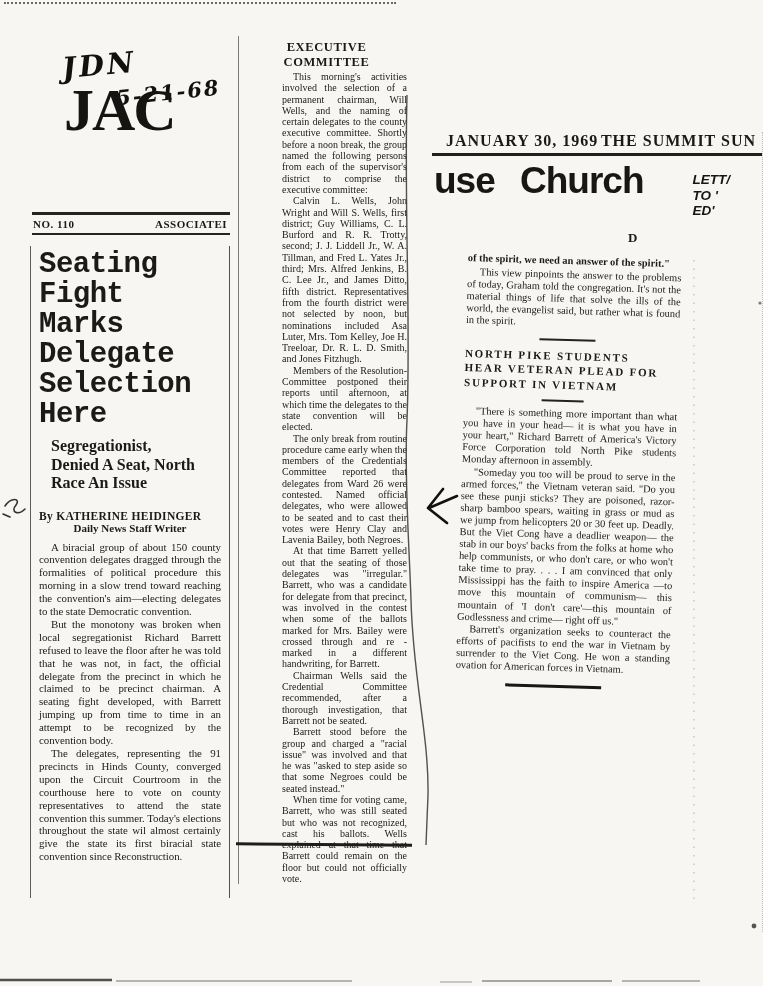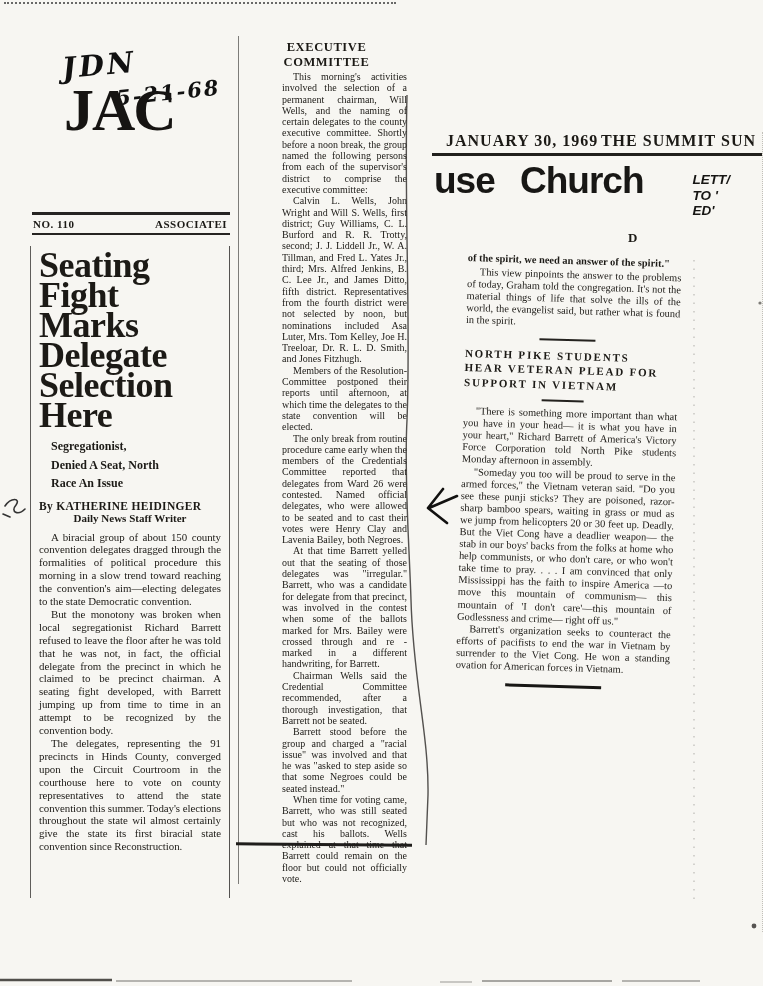--- a/index.html
+++ b/index.html
@@ -17,25 +17,25 @@
   .jac{position:absolute;left:36px;top:58px;font-size:60px;line-height:1;font-weight:bold;
        font-family:"Liberation Serif",serif;letter-spacing:-2px;color:#161412;}
   .mast-bar{position:absolute;left:4px;right:1px;top:190px;border-top:3px solid #262422;
             border-bottom:2px solid #262422;display:flex;justify-content:space-between;
             padding:3px 3px 3px 1px;font-weight:bold;font-size:11px;letter-spacing:.5px;}
 
   
   .left-article{left:30px;top:246px;width:200px;height:652px;
                 border-left:1px solid rgba(30,28,26,.7);border-right:1px solid rgba(30,28,26,.75);
                 padding:4px 8px 0 8px;box-sizing:border-box;}
-  .l-headline div{font-size:36px;line-height:30px;font-weight:bold;letter-spacing:-.5px;
-                  font-family:Liberation Serif, serif;}
+  .l-headline div{font-size:29px;line-height:30px;font-weight:bold;letter-spacing:-.5px;
+                  font-family:Liberation Mono, monospace;}
   .l-subhead{margin:7px 0 0 12px;}
-  .l-subhead div{font-size:12px;line-height:18.5px;font-weight:bold;}
-  .l-byline{margin-top:7px;font-size:11.5px;font-weight:bold;text-align:left;letter-spacing:.3px;}
+  .l-subhead div{font-size:16px;line-height:18.5px;font-weight:bold;}
+  .l-byline{margin-top:17px;font-size:11.5px;font-weight:bold;text-align:left;letter-spacing:.3px;}
   .l-byline2{font-size:11px;font-weight:bold;text-align:center;}
   .body-text p{margin:0;text-indent:1.1em;text-align:justify;}
   .l-body{margin-top:7px;font-size:10.9px;line-height:12.9px;letter-spacing:-.05px;}
 
   
   .mid-article{left:238px;top:36px;width:173px;padding:0 4px 0 7px;box-sizing:border-box;
                border-left:1px solid rgba(25,23,21,.55);}
   .m-heading{font-weight:bold;font-size:12.5px;letter-spacing:.6px;text-align:center;margin:4px 0 1px;}
   .m-body{font-size:10px;line-height:11.3px;margin-left:36px;}
   .mid-rule{position:absolute;left:236px;top:843px;width:176px;height:3px;background:#1f1d1b;

